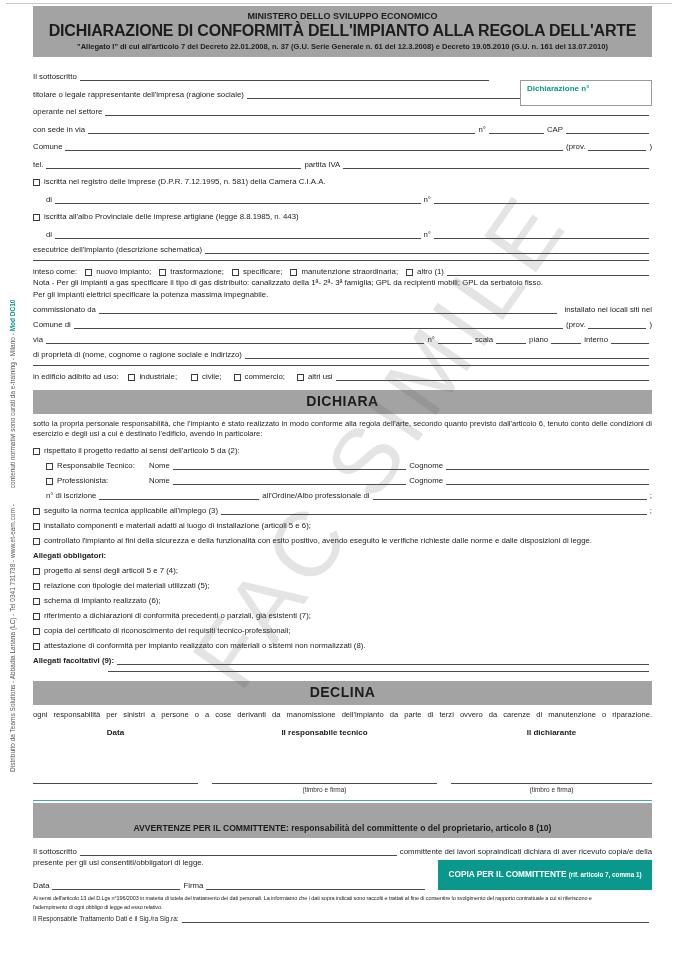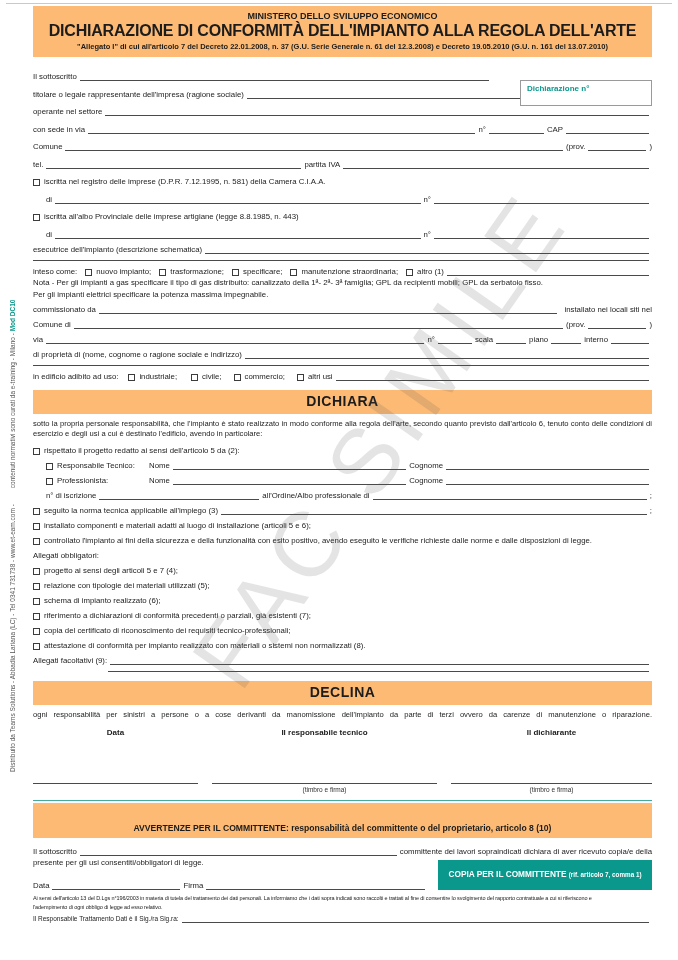--- a/index.html
+++ b/index.html
@@ -20,42 +20,42 @@
   }
 
   
   .sidebar {
     position:absolute; left:9px; top:772px; transform:rotate(-90deg);
     transform-origin:0 0; white-space:nowrap; font-size:6.5px; color:#555;
   }
   .sidebar .gap { display:inline-block; width:16px; }
   .sidebar .mod { color:#0a988c; font-weight:bold; }
 
-  .band { background:#fdba74; text-align:center; }
+  .band { background:#a3a3a3; text-align:center; }
   .band-header { padding:5px 6px 6px; }
   .h-min   { font-size:9px;  font-weight:bold; }
   .h-title { font-size:16px; font-weight:bold; margin-top:1px; letter-spacing:-0.2px; }
   .h-sub   { font-size:7.5px; font-weight:bold; margin-top:2px; }
 
   .decl-box {
     position:absolute; top:74px; right:0; width:132px; height:26px;
     border:1px solid #9a9a9a; background:#fff; z-index:3;
   }
   .decl-box span { display:block; padding:3px 0 0 6px; color:#0a988c; font-weight:bold; font-size:8px; }
 
   .row { display:flex; align-items:flex-end; margin-top:8.5px; line-height:9px; white-space:nowrap; font-size:7.8px; }
   .row.t  { margin-top:6px; }
   .row.tt { margin-top:2.5px; }
   .fill { flex:1 1 auto; border-bottom:1px solid #4a4a4a; min-height:1px; margin:0 3px; align-self:flex-end; }
   .fill.fx { flex:none; }
   .lbl { flex:none; }
   .cb { flex:none; display:inline-block; width:7px; height:7px; border:1px solid #3c3c3c; background:#fff; margin:0 4px 0 0; }
   .opt { margin-left:8px; }
   .ind1 { padding-left:13px; }
-  .bold { font-weight:normal; }
+  .bold { font-weight:bold; }
   .right-note { flex:none; margin-left:4px; }
 
   .band-mid { font-size:14px; font-weight:bold; padding:3px 0 5px; margin-top:9px; letter-spacing:0.5px; }
   .par { margin-top:5px; font-size:7.6px; line-height:10.5px; text-align:justify; white-space:normal; }
   .par-stretch { text-align:justify; text-align-last:justify; }
 
   .sig-head { display:flex; margin-top:8px; font-size:8px; font-weight:bold; }
   .sig-cols { display:flex; margin-top:46px; }
   .sig-col1 { width:165px; margin-right:14px; }
   .sig-col2 { width:225px; margin-right:14px; }

